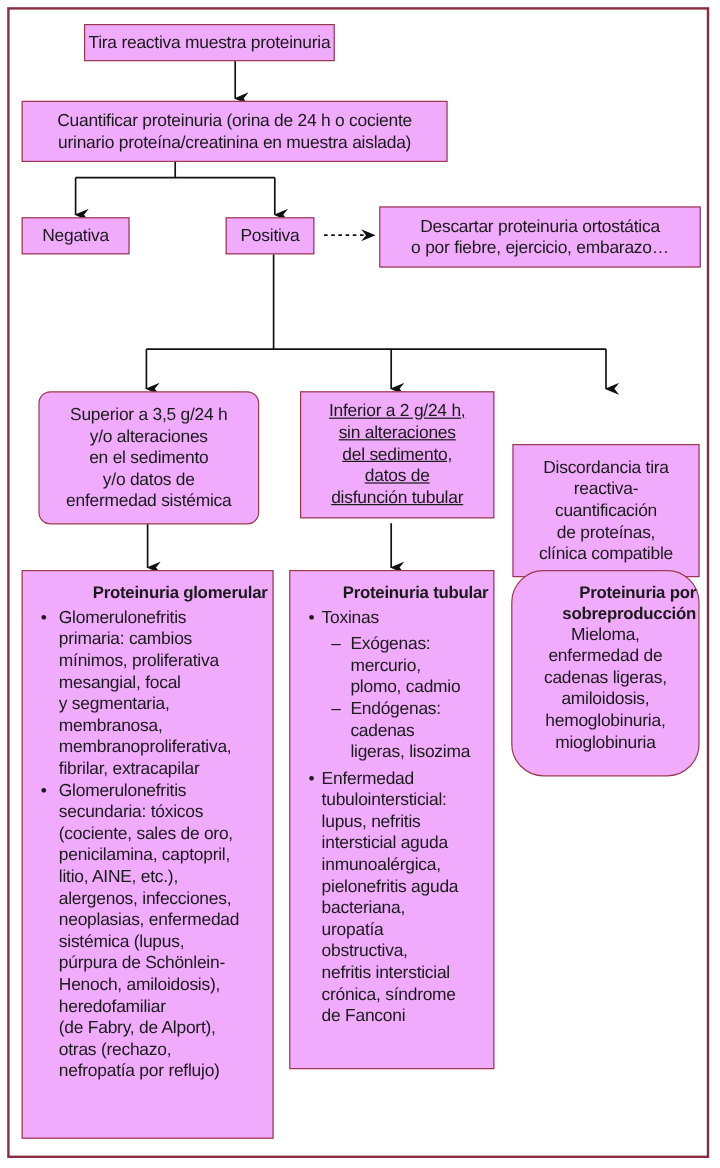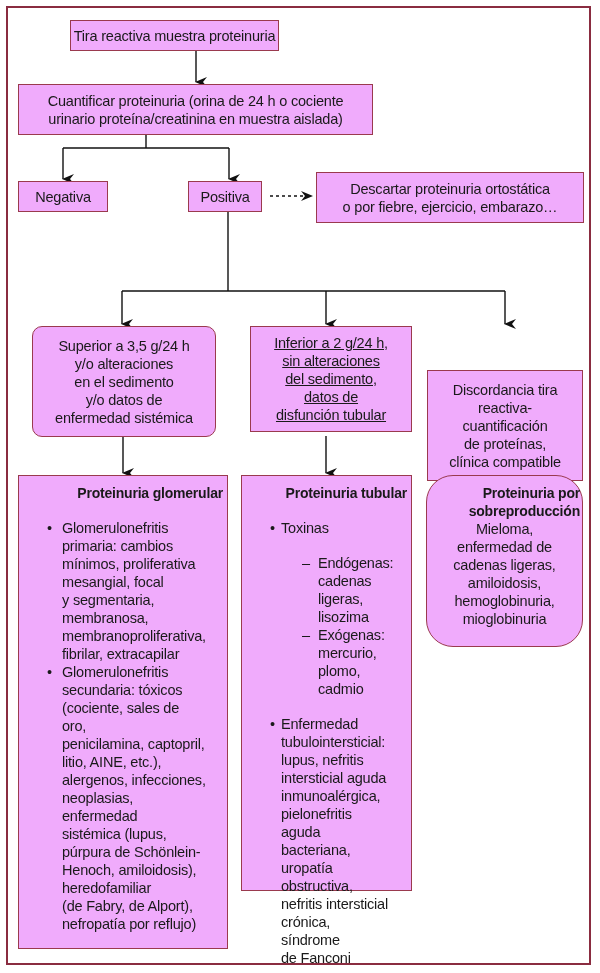--- a/index.html
+++ b/index.html
@@ -4,21 +4,21 @@
 <style>
   html, body { margin:0; padding:0; background:#ffffff; }
   body { width:600px; height:973px; position:relative; overflow:hidden;
          font-family:"Liberation Sans", "DejaVu Sans", sans-serif; color:#1a1a1a; }
   .frame { position:absolute; left:6px; top:6px; width:585px; height:959px;
            border:2px solid #8a2c40; box-sizing:border-box; background:#fff; }
   .box { position:absolute; border:1.5px solid #9a3a4e; box-sizing:border-box; background:#f0abfc;
          font-size:14.5px; line-height:18px; text-align:center; letter-spacing:-0.2px; }
   .box.center { display:flex; align-items:center; justify-content:center; }
   .box .title { font-weight:bold; font-size:14px; line-height:18px; text-align:right; }
-  .box ul { margin:17px; padding:0; list-style:none; text-align:left; }
+  .box ul { margin:4px; padding:0; list-style:none; text-align:left; }
   .box li { position:relative; }
   .lvl1 > li { padding-left:22px; }
   .lvl1 > li::before { content:"\2022"; position:absolute; left:7px; top:0; }
   .lvl2 > li { padding-left:20px; }
   .lvl2 > li::before { content:"\2013"; position:absolute; left:4px; top:0; }
   svg.lines { position:absolute; left:0; top:0; width:600px; height:973px; pointer-events:none; }
 </style>
 </head>
 <body>
 
@@ -116,40 +116,41 @@
       <div>(cociente, sales de oro,</div>
       <div>penicilamina, captopril,</div>
       <div>litio, AINE, etc.),</div>
       <div>alergenos, infecciones,</div>
       <div>neoplasias, enfermedad</div>
       <div>sistémica (lupus,</div>
       <div>púrpura de Schönlein-</div>
       <div>Henoch, amiloidosis),</div>
       <div>heredofamiliar</div>
       <div>(de Fabry, de Alport),</div>
+      <div>otras (rechazo,</div>
       <div>nefropatía por reflujo)</div>
     </li>
   </ul>
 </div>
 
 <div class="box" style="left:241px; top:475px; width:171px; height:416px; padding:8px 4px 0 4px; text-align:left;">
   <div class="title">Proteinuria tubular</div>
   <ul class="lvl1">
     <li style="padding-left:18px;">
       <div>Toxinas</div>
       <ul class="lvl2">
         <li>
+          <div>Exógenas:</div>
+          <div>mercurio,</div>
+          <div>plomo, cadmio</div>
+        </li>
+        <li>
           <div>Endógenas:</div>
           <div>cadenas</div>
           <div>ligeras, lisozima</div>
-        </li>
-        <li>
-          <div>Exógenas:</div>
-          <div>mercurio,</div>
-          <div>plomo, cadmio</div>
         </li>
       </ul>
     </li>
     <li style="padding-left:18px;">
       <div>Enfermedad</div>
       <div>tubulointersticial:</div>
       <div>lupus, nefritis</div>
       <div>intersticial aguda</div>
       <div>inmunoalérgica,</div>
       <div>pielonefritis aguda</div>

